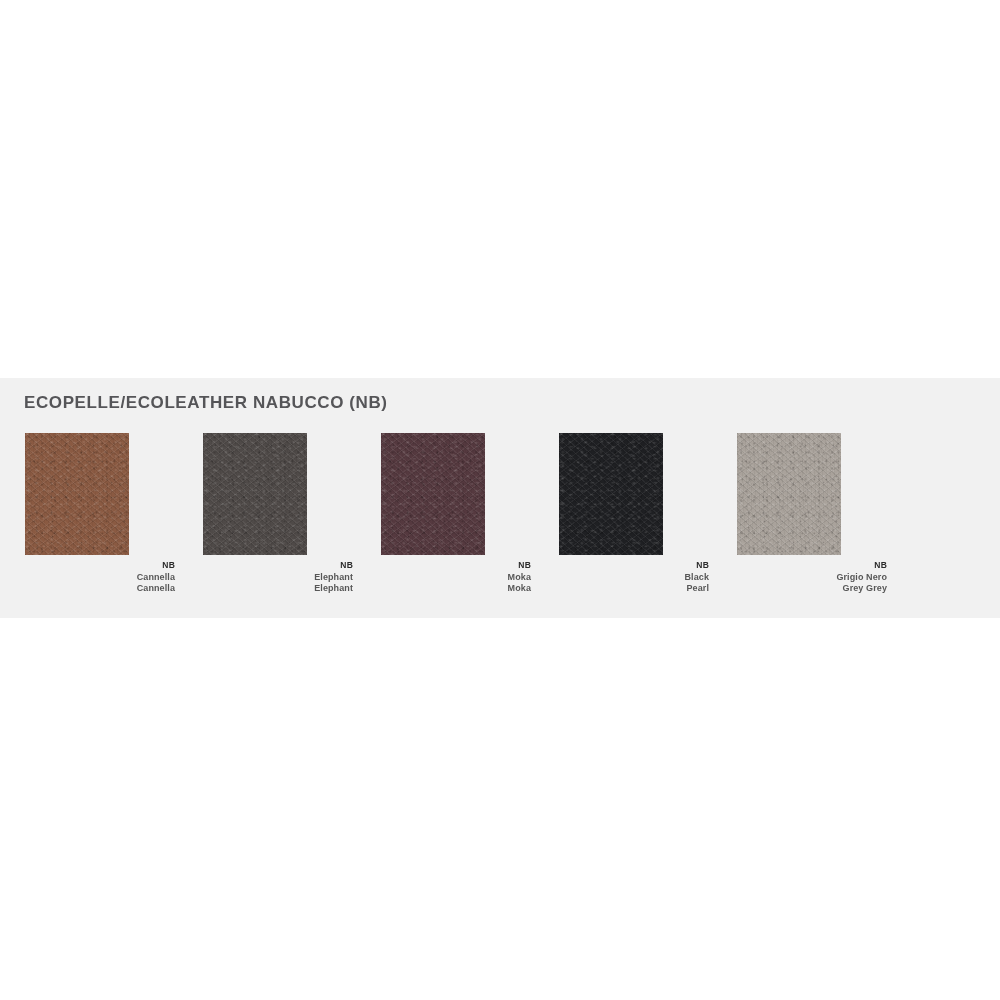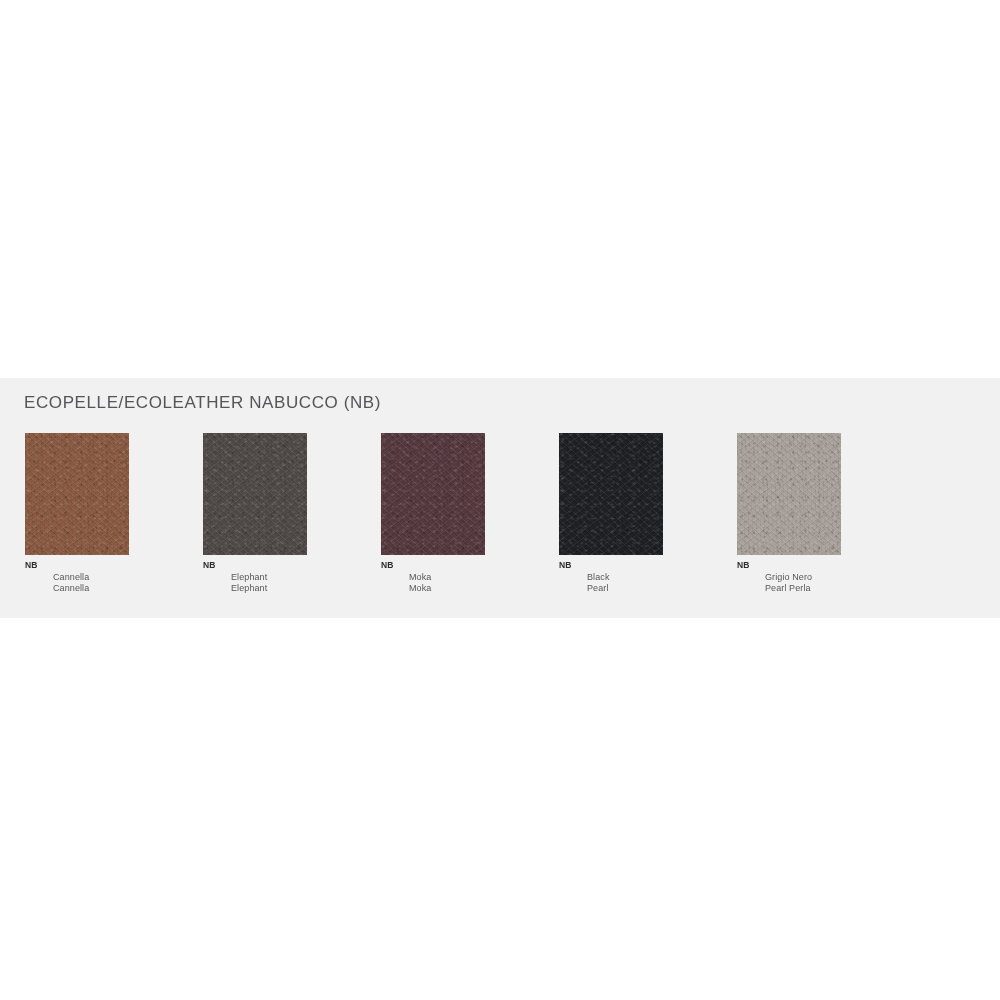--- a/index.html
+++ b/index.html
@@ -24,39 +24,40 @@
     width: 1000px;
     height: 240px;
     background: #f1f1f1;
   }
 
   .panel-title {
     position: absolute;
     left: 24px;
     top: 15px;
     font-size: 17px;
-    font-weight: 400;
+    font-weight: 700;
     letter-spacing: 0.6px;
     color: #555558;
     white-space: nowrap;
   }
 
   
   .swatch-row {
     position: absolute;
     left: 25px;
     top: 55px;
     width: 950px;
     height: 170px;
   }
 
   .swatch-cell {
     position: absolute;
     top: 0;
     width: 150px;
+    text-align: right;
   }
 
   .swatch-chip {
     width: 104px;
     height: 122px;
     position: relative;
     overflow: hidden;
     background-color: #8a5a42;
   }
 
@@ -96,21 +97,21 @@
     line-height: 11.5px;
   }
   .label-code {
     font-size: 8.5px;
     font-weight: 700;
     color: #2b2b2b;
     letter-spacing: 0.2px;
   }
   .label-it, .label-en {
     font-size: 9px;
-    font-weight: 400;
+    font-weight: 700;
     color: #575757;
     letter-spacing: 0.1px;
     margin-left: 28px;
   }
 </style>
 </head>
 <body>
 
 <div class="panel">
 
@@ -147,18 +148,18 @@
           <div class="label-code">NB</div>
           <div class="label-it">Black</div>
           <div class="label-en">Pearl</div>
         </div>
       </div>
       <div class="swatch-cell" style="left: 712px;">
         <div class="swatch-chip" style="background-color: rgb(169, 162, 155);"></div>
         <div class="swatch-labels">
           <div class="label-code">NB</div>
           <div class="label-it">Grigio Nero</div>
-          <div class="label-en">Pearl Perla</div>
+          <div class="label-en">Grey Grey</div>
         </div>
       </div>
     </div>
 
 </div>
 
 </body></html>

